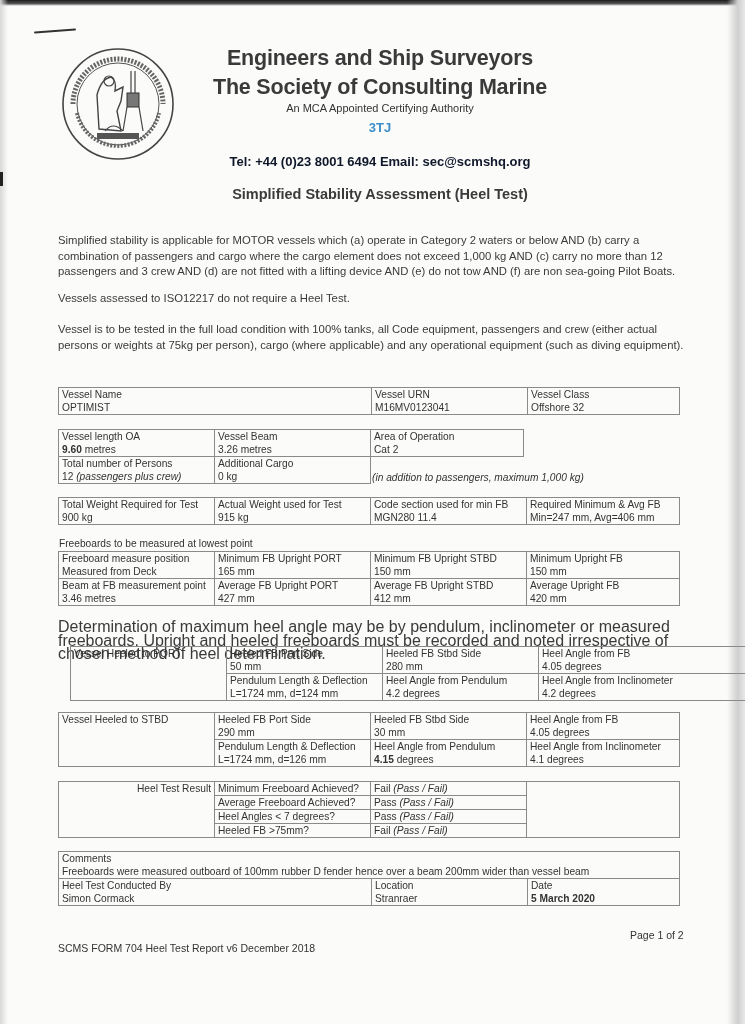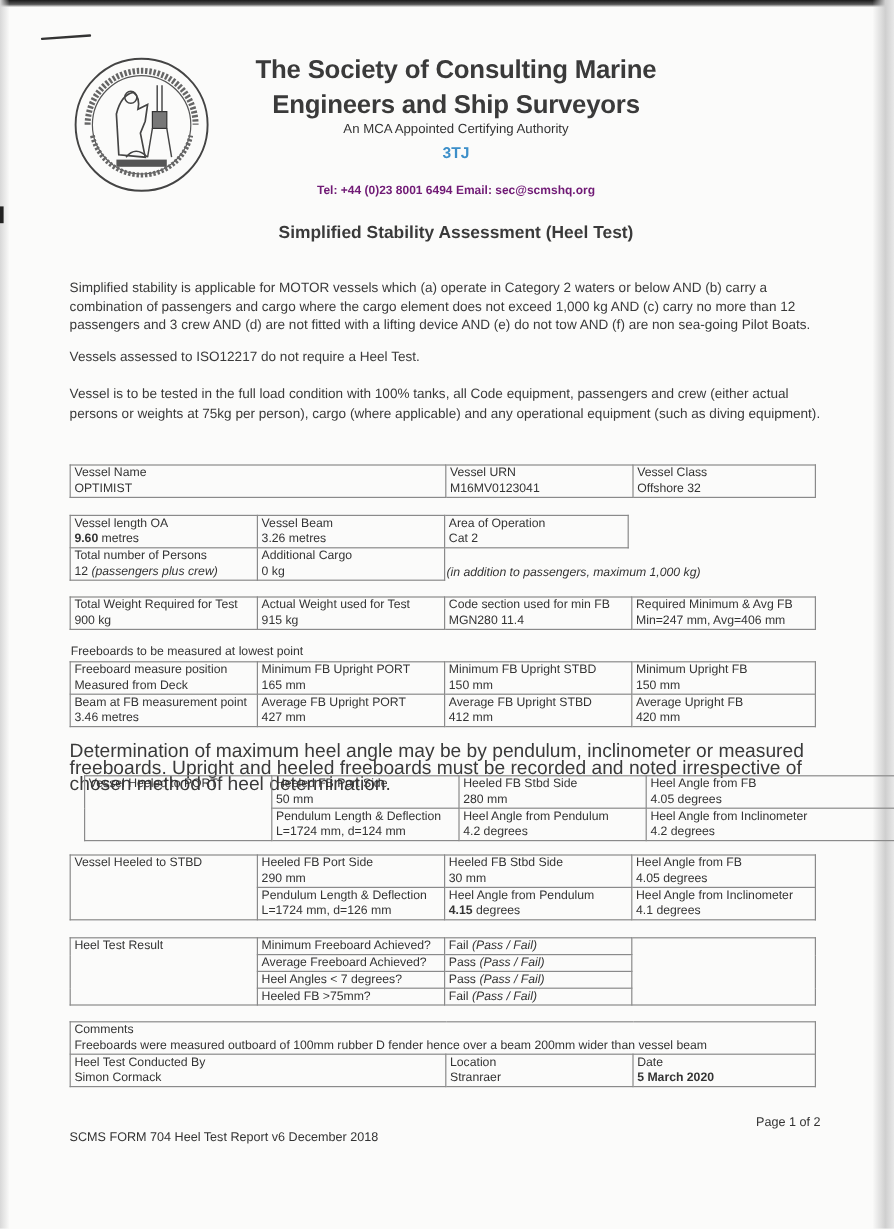--- a/index.html
+++ b/index.html
@@ -18,21 +18,21 @@
   .left-mark { position: absolute; left: 0; top: 172px; width: 3px; height: 14px; background: #222; }
   .pen-mark { position: absolute; left: 34px; top: 30px; width: 42px; height: 2px; background: #333;
     transform: rotate(-4deg); border-radius: 2px; }
 
   .logo { position: absolute; left: 61px; top: 47px; width: 114px; height: 114px; }
 
   .hdr { position: absolute; left: 190px; width: 380px; text-align: center; }
   .h-title { top: 44px; font-size: 21.5px; font-weight: bold; color: #3a3a3a; line-height: 29px; letter-spacing: -0.2px; }
   .h-sub { top: 102px; font-size: 11px; color: #333; }
   .h-addr { top: 119px; font-size: 13px; font-weight: bold; color: #3c8fc9; line-height: 18px; }
-  .h-tel { top: 154px; font-size: 10px; font-weight: bold; color: #701a75; }
+  .h-tel { top: 154px; font-size: 13px; font-weight: bold; color: #0f172a; }
   .h-form { top: 186px; font-size: 14.5px; font-weight: bold; color: #3a3a3a; }
 
   .para { position: absolute; left: 58px; width: 640px; font-size: 11.3px; line-height: 15.5px; color: #3a3a3a; }
 
   table.form { position: absolute; border-collapse: collapse; font-size: 10.2px; color: #333; }
   table.form td { border: 1px solid #8a8a8a; padding: 0 3px; vertical-align: top; line-height: 13px; height: 26px; }
   .lbl, .val { display: block; white-space: nowrap; }
   .it { font-style: italic; }
   .b { font-weight: bold; }
   .caption { position: absolute; left: 59px; font-size: 10.2px; color: #333; }
@@ -56,22 +56,22 @@
   <path d="M16 66 A42 42 0 0 0 98 66" fill="none" stroke="#666" stroke-width="4" stroke-dasharray="2 1.5"></path>
   <path d="M38 82 L36 48 Q40 32 50 30 Q56 34 54 44 L62 40 L60 54 L56 64 L60 84 Z" fill="none" stroke="#444" stroke-width="1.4"></path>
   <circle cx="48" cy="34" r="5" fill="none" stroke="#444" stroke-width="1.2"></circle>
   <rect x="66" y="46" width="12" height="14" fill="#777" stroke="#333" stroke-width="1"></rect>
   <path d="M66 60 L62 84 M78 60 L82 84 M70 24 L70 46 M74 24 L74 46" stroke="#444" stroke-width="1.2"></path>
   <path d="M44 84 Q52 74 62 84" fill="none" stroke="#444" stroke-width="1.2"></path>
   <rect x="36" y="86" width="42" height="6" fill="#555"></rect>
 </svg>
 
 <div class="hdr h-title">
+  <div>Engineers and Ship Surveyors</div>
   <div>The Society of Consulting Marine</div>
-  <div>Engineers and Ship Surveyors</div>
 </div>
 <div class="hdr h-sub">An MCA Appointed Certifying Authority</div>
 <div class="hdr h-addr">
   <div>3TJ</div>
 </div>
 <div class="hdr h-tel">Tel: +44 (0)23 8001 6494  Email: sec@scmshq.org</div>
 <div class="hdr h-form">Simplified Stability Assessment (Heel Test)</div>
 
 <div class="para" style="top:233px;">Simplified stability is applicable for MOTOR vessels which (a) operate in Category 2 waters or below AND (b) carry a combination of passengers and cargo where the cargo element does not exceed 1,000 kg AND (c) carry no more than 12 passengers and 3 crew AND (d) are not fitted with a lifting device AND (e) do not tow AND (f) are non sea-going Pilot Boats.</div>
 <div class="para" style="top:291px;">Vessels assessed to ISO12217 do not require a Heel Test.</div>
@@ -262,21 +262,21 @@
       <span class="lbl">Heel Angle from Inclinometer</span>
       <span class="val">4.1 degrees</span>
     </td>
   </tr>
 </tbody>
   </table>
 
 <table class="form result" style="left:58px; top:781px; width:622px;">
   <tbody>
       <tr>
-    <td rowspan="4" style="width:149px;">
+    <td rowspan="4" style="width:149px;text-align:right;">
       <span class="lbl">Heel Test Result</span>
     </td>
     <td style="width:149px;">Minimum Freeboard Achieved?</td>
     <td style="width:149px;">
       <span>Fail</span> <span class="it">(Pass / Fail)</span>
     </td>
     <td rowspan="4"></td>
   </tr>
   <tr>
     <td>Average Freeboard Achieved?</td>

